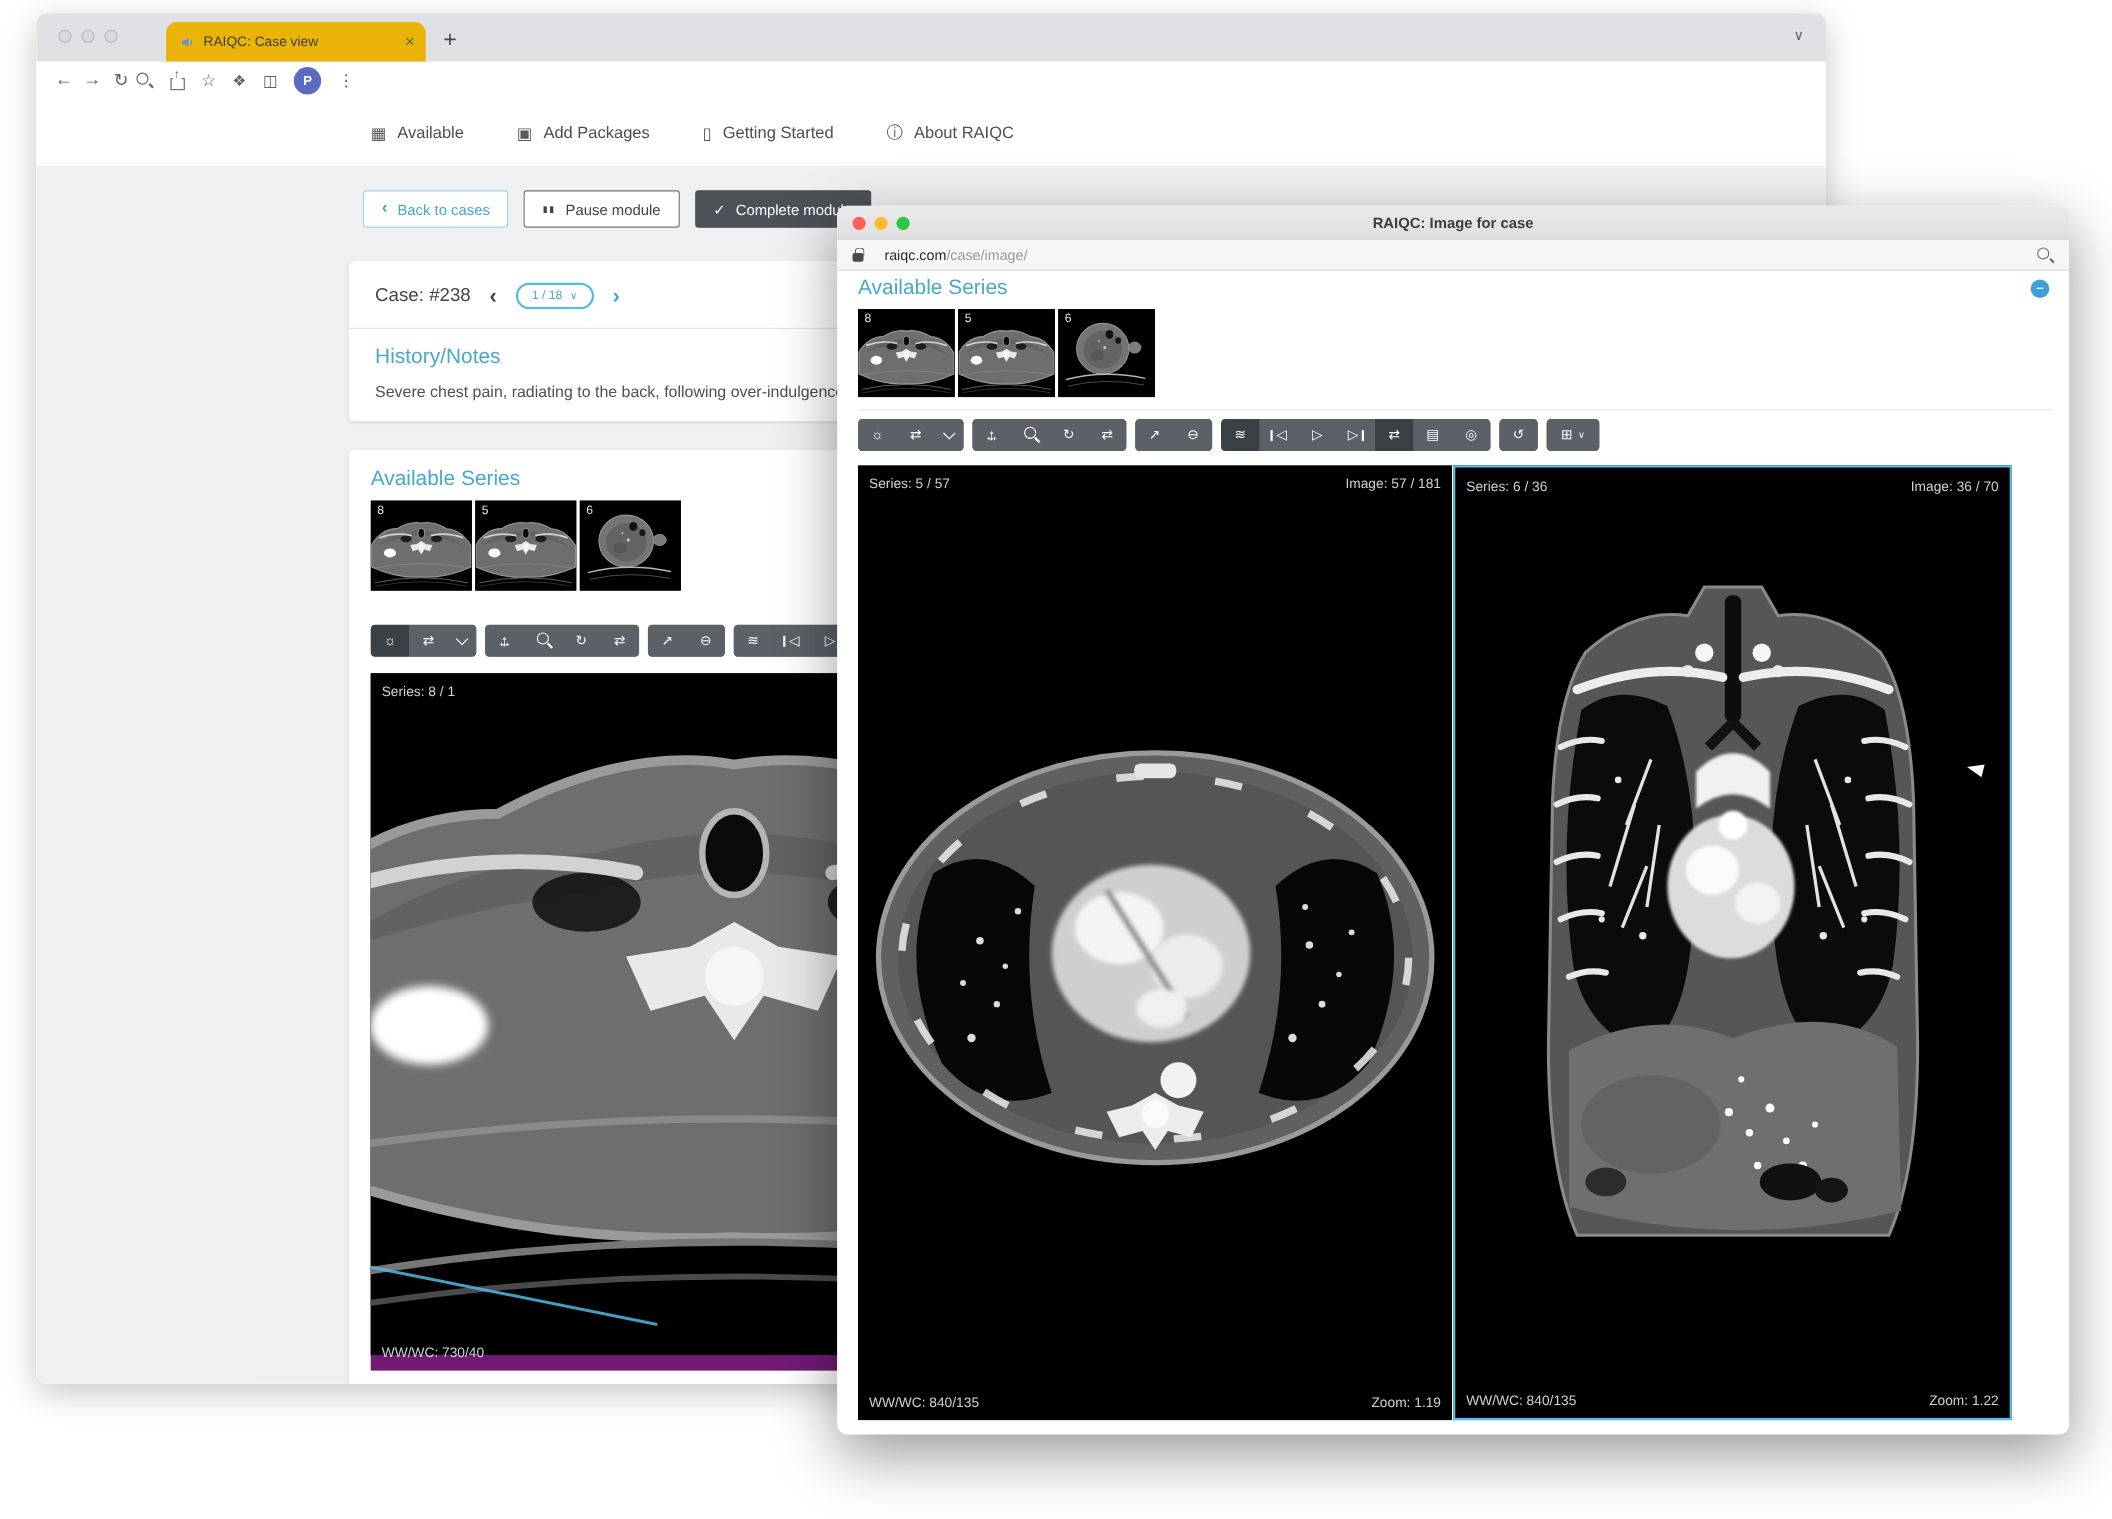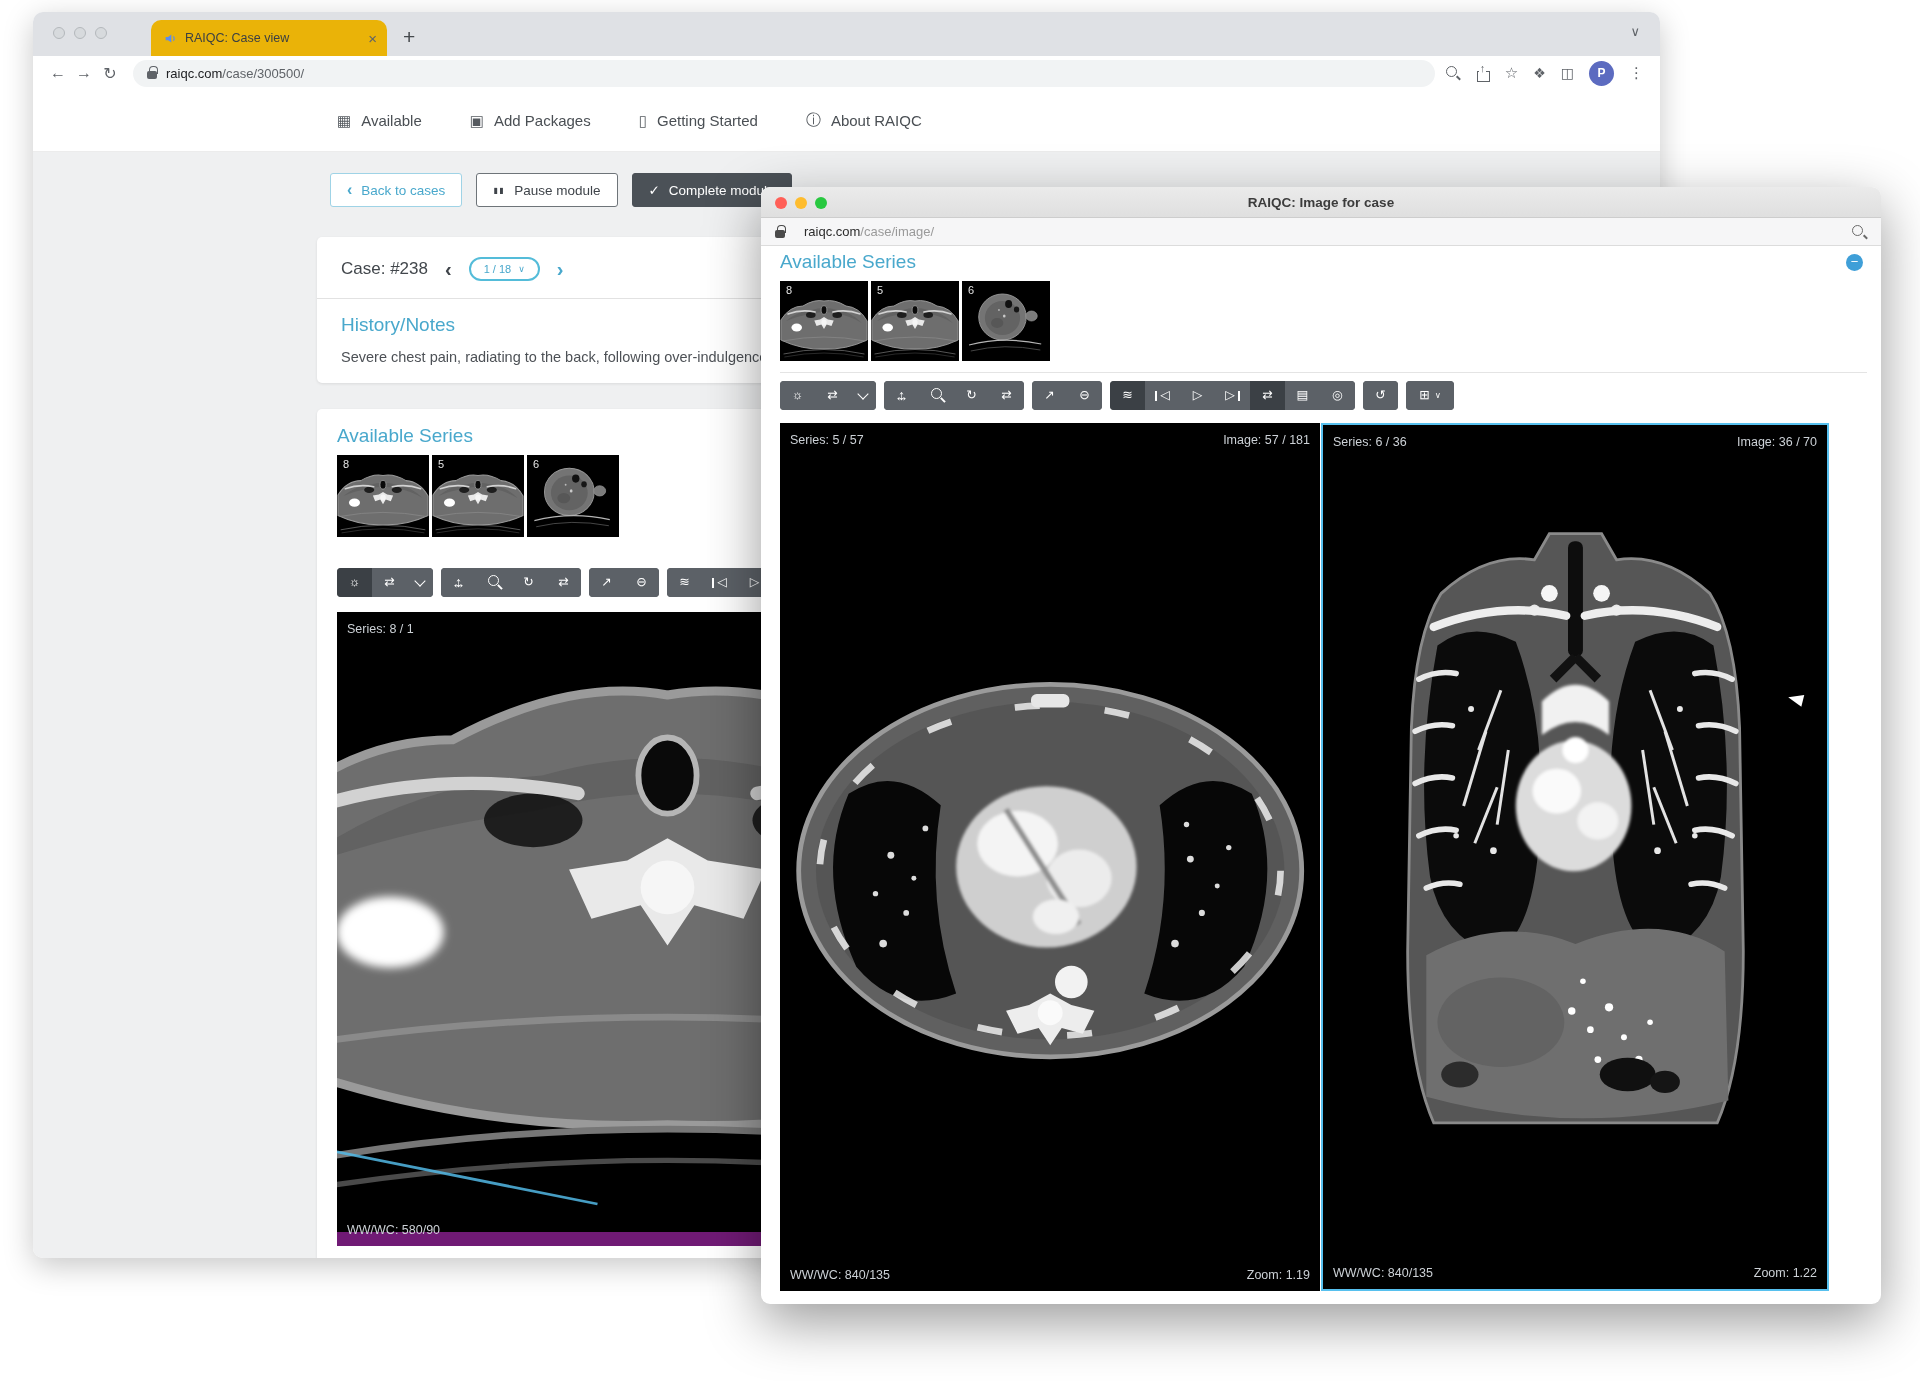--- a/index.html
+++ b/index.html
@@ -271,24 +271,20 @@
       <span class="ttl">RAIQC: Case view</span>
       <span class="tclose">×</span>
     </div>
     <span class="newtab">+</span>
     <span class="winchev">∨</span>
   </div>
   <div class="urlbar">
     <span class="navic">←</span>
     <span class="navic">→</span>
     <span class="navic">↻</span>
-    <div class="urlfield">
-      <span class="ilock"></span>
-      <span><span class="dom">raiqc.com</span><span class="pth">/case/300500/</span></span>
-    </div>
     <div class="rticons">
       <span class="clens"></span>
       <span class="ishare"></span>
       <span class="star">☆</span>
       <span class="glyph-gray">❖</span>
       <span class="glyph-gray">◫</span>
       <span class="avatar">P</span>
       <span class="kebab">⋮</span>
     </div>
   </div>
@@ -423,21 +419,21 @@
               <span class="g2">∨</span>
             </button>
           </div>
         </div>
       <div class="viewer">
         <svg class="main" viewBox="0 0 372 317">
           <use href="#ct-shoulder" x="-59" y="-48" width="448" height="358"></use>
           <line x1="-10" y1="268" x2="130" y2="296" stroke="#53b9e6" stroke-width="1.4" opacity="0.85"></line>
         </svg>
         <span class="ov tl">Series: 8 / 1</span>
-        <span class="ov bl">WW/WC: 580/90</span>
+        <span class="ov bl">WW/WC: 730/40</span>
       </div>
     </div>
   </div>
 </div>
 
 <div class="fwin">
   <div class="ftitle">
     <div class="lights">
       <span class="light" style="background:#ff5f57"></span>
       <span class="light" style="background:#febc2e"></span>

